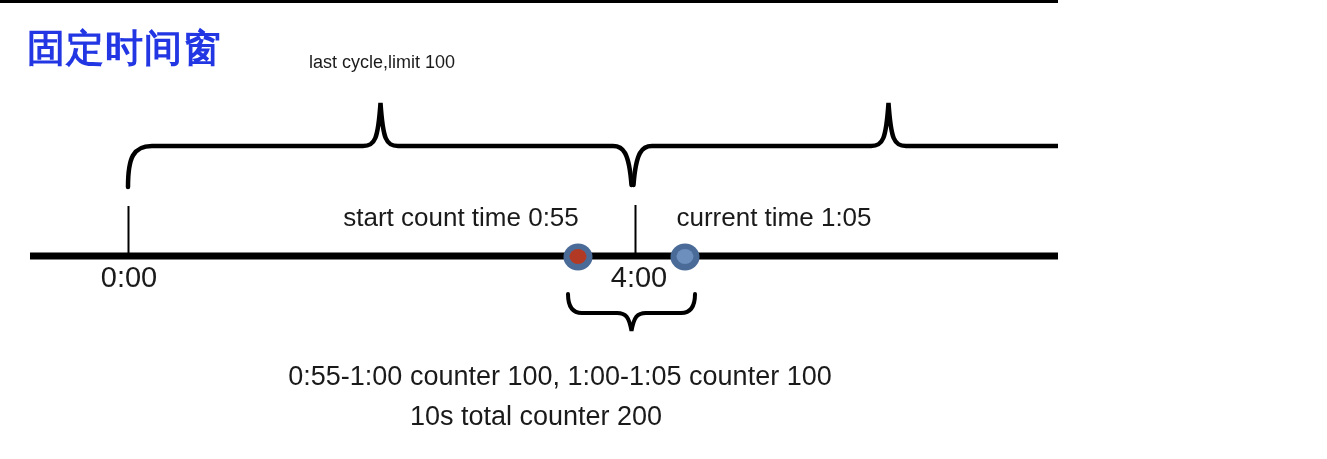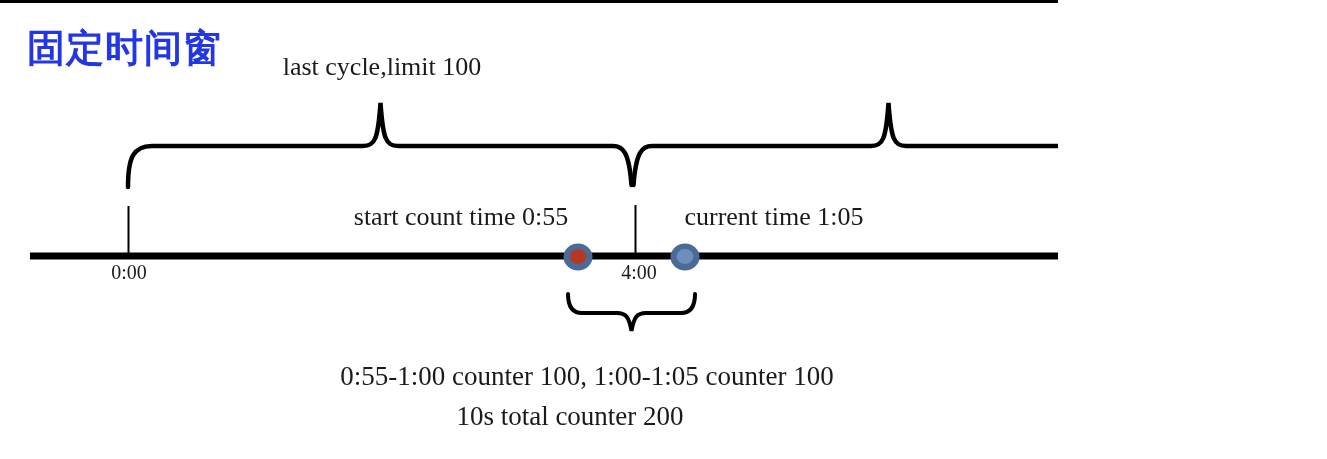--- a/index.html
+++ b/index.html
@@ -1,43 +1,43 @@
 <!DOCTYPE html>
 <html><head>
 <meta charset="utf-8">
 <style>
   html, body { margin: 0; padding: 0; background: #ffffff; }
   .stage {
     position: relative;
     width: 1058px;
     height: 459px;
     background: #ffffff;
-    font-family: Liberation Serif, serif;
+    font-family: Liberation Sans, sans-serif;
     color: #1a1a1a;
     overflow: hidden;
   }
   .top-rule {
     position: absolute;
     left: 0; top: 0;
     width: 100%; height: 3px;
     background: #000000;
   }
   .title {
     position: absolute;
     left: 27px; top: 28px;
     font-size: 38px;
     font-weight: bold;
     letter-spacing: 1px;
     line-height: 1.1;
   }
   .label { position: absolute; white-space: nowrap; }
   .centered { transform: translateX(-50%); }
-  .brace-label { top: 52px; font-size: 26px; }
+  .brace-label { top: 52px; font-size: 18px; }
   .dot-label  { top: 202px; font-size: 26px; }
-  .tick-label { top: 261px; font-size: 20px; }
+  .tick-label { top: 261px; font-size: 29px; }
   .summary-line { font-size: 27px; }
   svg.diagram { position: absolute; left: 0; top: 0; }
 </style>
 </head>
 <body>
 
 <div class="stage">
 
   <div class="top-rule"></div>
 
@@ -71,16 +71,16 @@
 
   <div class="label centered brace-label" style="left:382px;">last cycle,limit 100</div>
 
   <div class="label centered dot-label" style="left:461px;">start count time 0:55</div>
   <div class="label centered dot-label" style="left:762px;margin-left:12px;">current time 1:05</div>
 
   <div class="label centered tick-label" style="left:129px;">0:00</div>
   <div class="label centered tick-label" style="left:639px;">4:00</div>
   <div class="label centered tick-label" style="left:1143px;">2:00</div>
 
-  <div class="label centered summary-line" style="left:587px; top:361px;">0:55-1:00 counter 100, 1:00-1:05 counter 100</div>
-  <div class="label centered summary-line" style="left:570px; top:401px;">10s total counter 200</div>
+  <div class="label centered summary-line" style="left:560px; top:361px;">0:55-1:00 counter 100, 1:00-1:05 counter 100</div>
+  <div class="label centered summary-line" style="left:536px; top:401px;">10s total counter 200</div>
 
 </div>
 
 </body></html>

